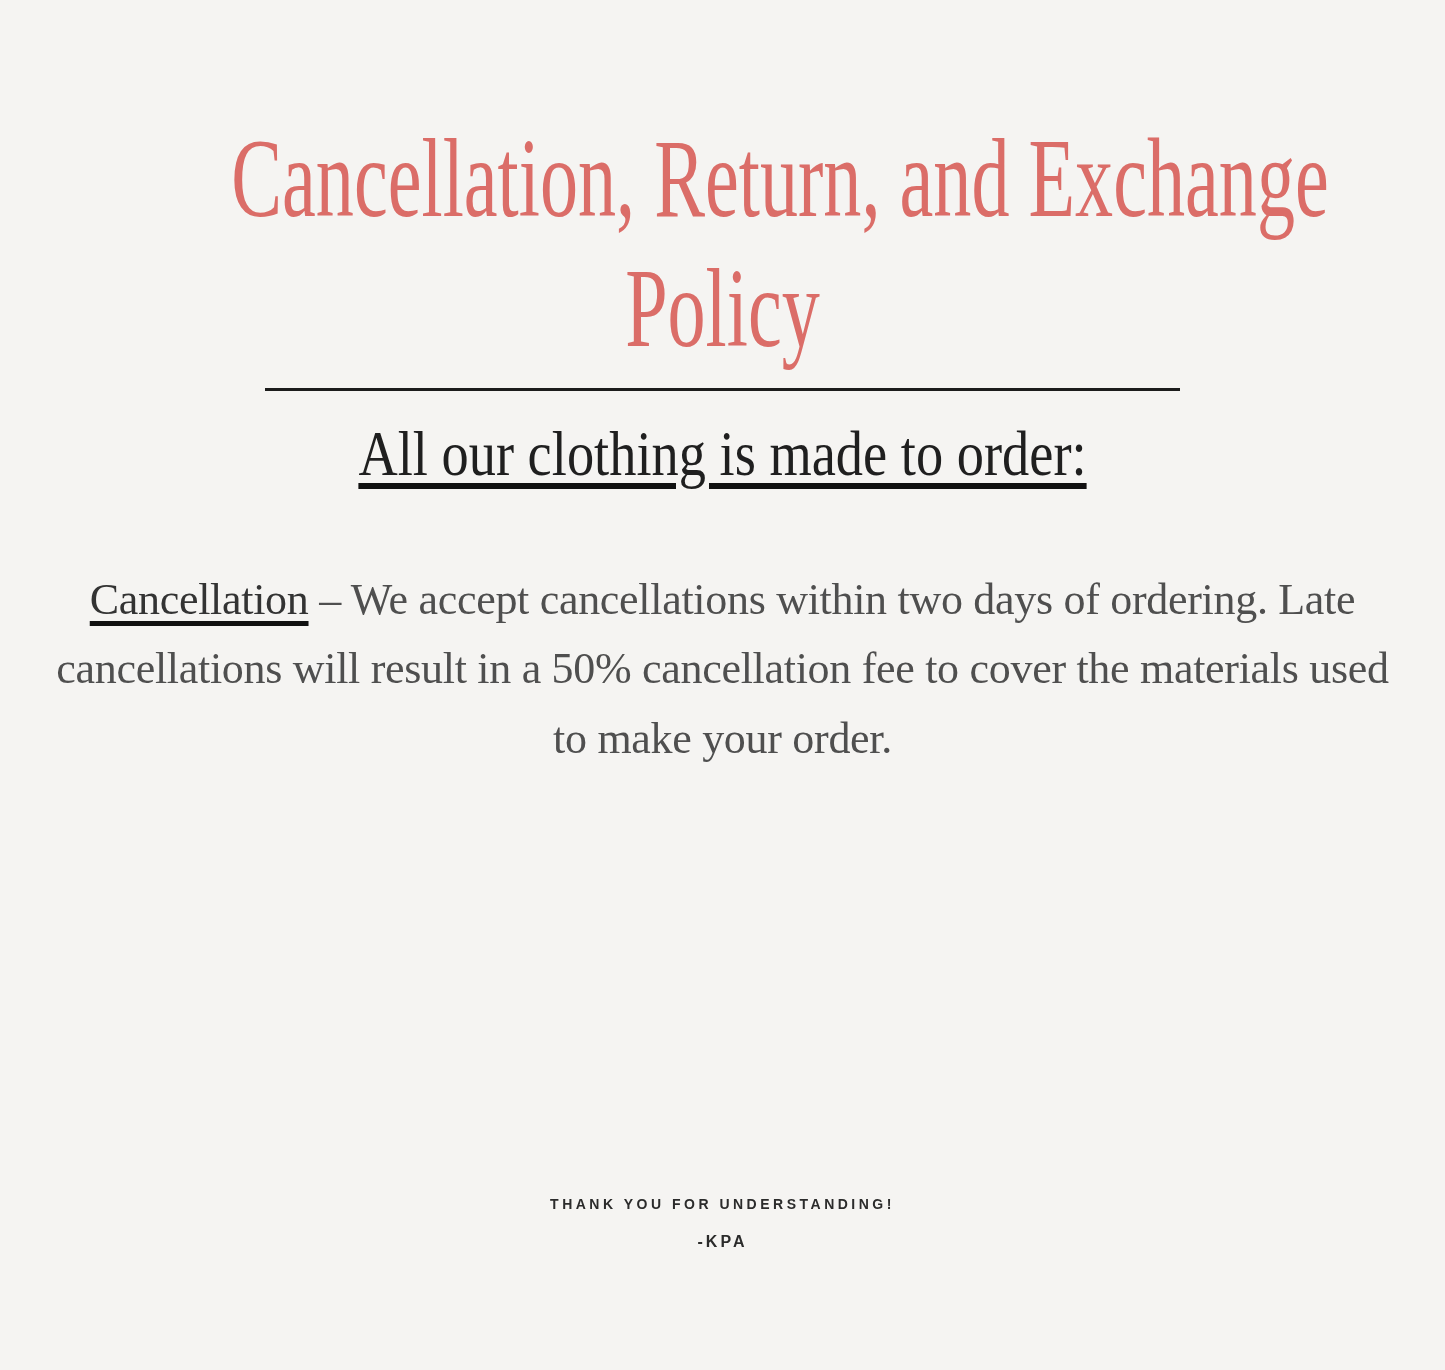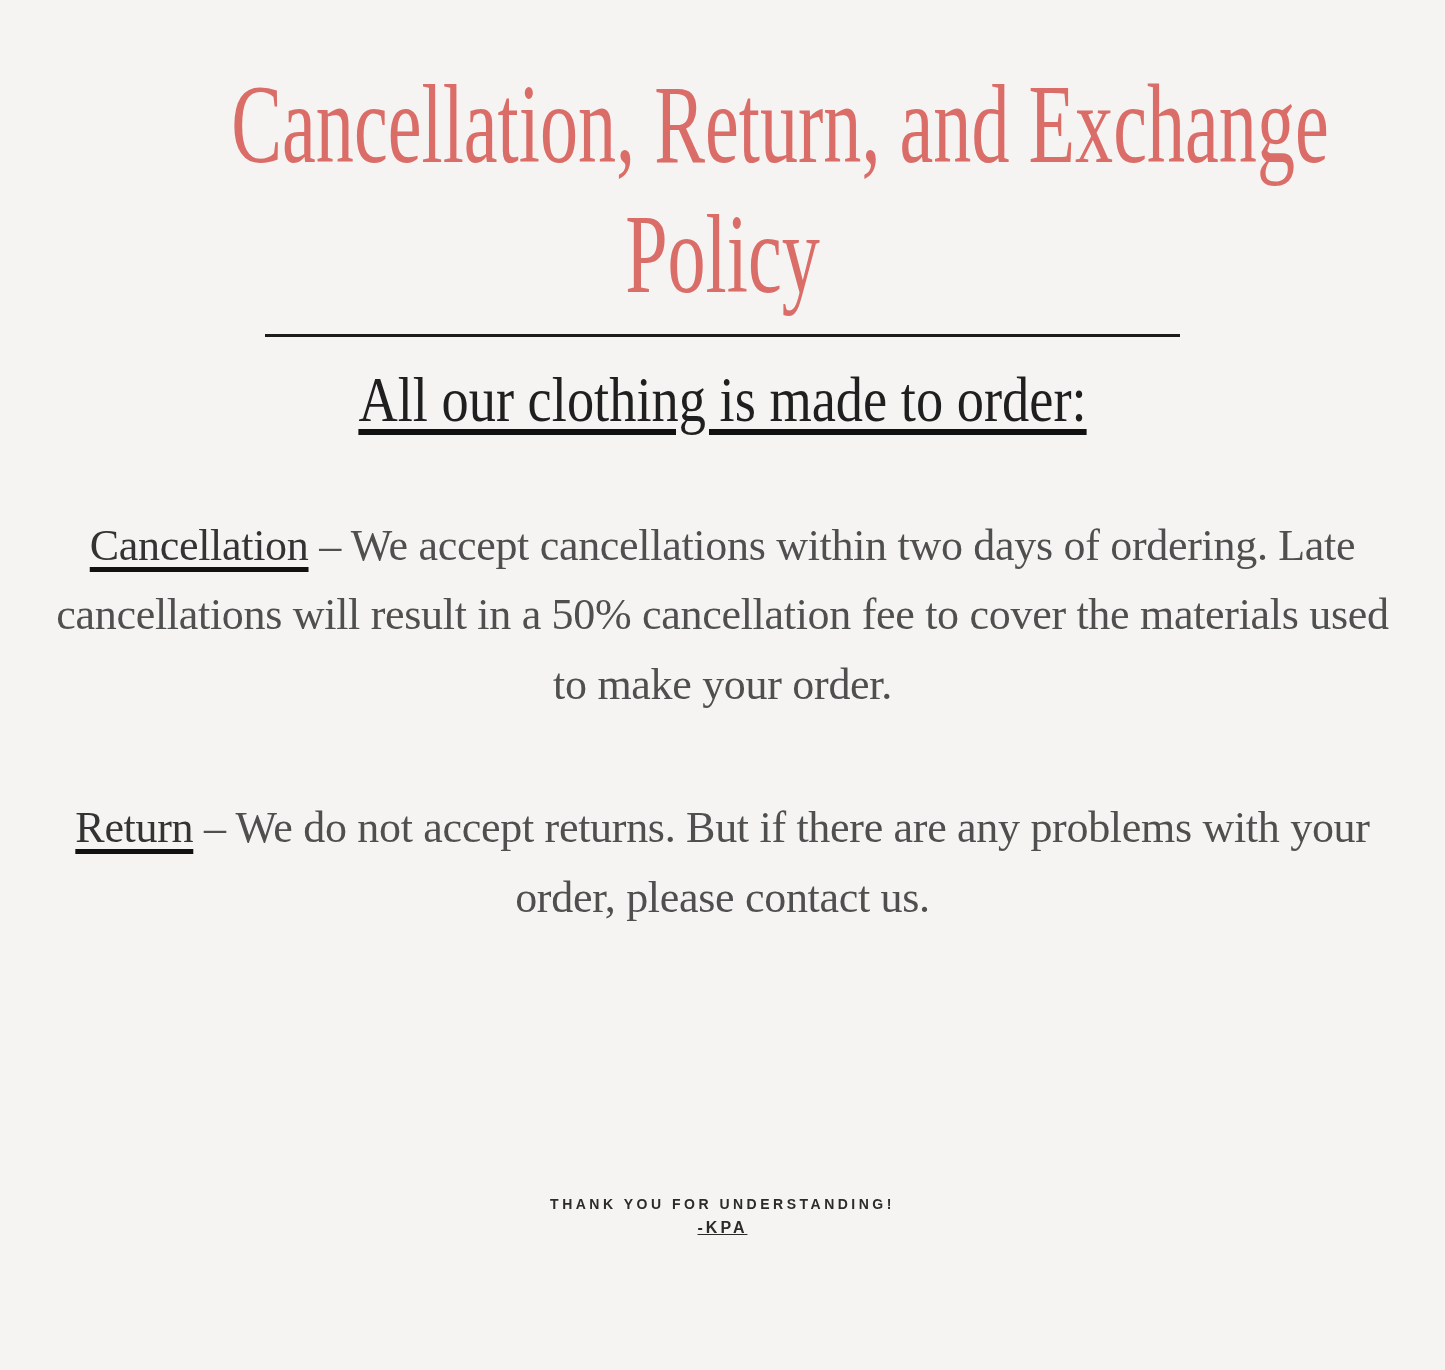--- a/index.html
+++ b/index.html
@@ -15,21 +15,21 @@
     text-align: center;
     color: #4f4f4f;
   }
   .page {
     position: relative;
     width: 1445px;
     height: 1370px;
   }
   
   .title-block {
-    padding-top: 60px;
+    padding-top: 114px;
     color: #db6d68;
   }
   .title-line {
     font-size: 112px;
     line-height: 1.16;
     white-space: nowrap;
     font-weight: 400;
     transform: scaleX(0.68);
     transform-origin: 50% 50%;
     letter-spacing: 0px;
@@ -82,46 +82,44 @@
     top: 1196px;
     font-family: "Liberation Sans", "DejaVu Sans", sans-serif;
     color: #2b2b2b;
   }
   .footer-line1 {
     font-size: 14px;
     font-weight: 700;
     letter-spacing: 3.5px;
   }
   .footer-line2 {
-    margin-top: 7px;
+    margin-top: 21px;
     font-size: 16px;
     font-weight: 600;
     letter-spacing: 3px;
-    text-decoration: underline;
   }
 </style>
 </head>
 <body>
 
 <div class="page">
 
   <div class="title-block">
     <div class="title-line">Cancellation, Return, and Exchange</div>
     <div class="title-line">Policy</div>
   </div>
 
   <div class="divider"></div>
 
   <div class="subtitle">All our clothing is made to order:</div>
 
   <div class="sections">
 
     <p class="policy"><span class="term">Cancellation</span> <span>– We accept cancellations within two days of ordering. Late cancellations will result in a 50% cancellation fee to cover the materials used to make your order.</span></p>
 
-    <p class="policy"><span class="term">Return</span> <span>– We do not accept returns. But if there are any problems with your order, please contact us.</span></p>
 
 
   </div>
 
   <div class="footer">
     <div class="footer-line1">THANK YOU FOR UNDERSTANDING!</div>
     <div class="footer-line2">-KPA</div>
   </div>
 
 </div>

